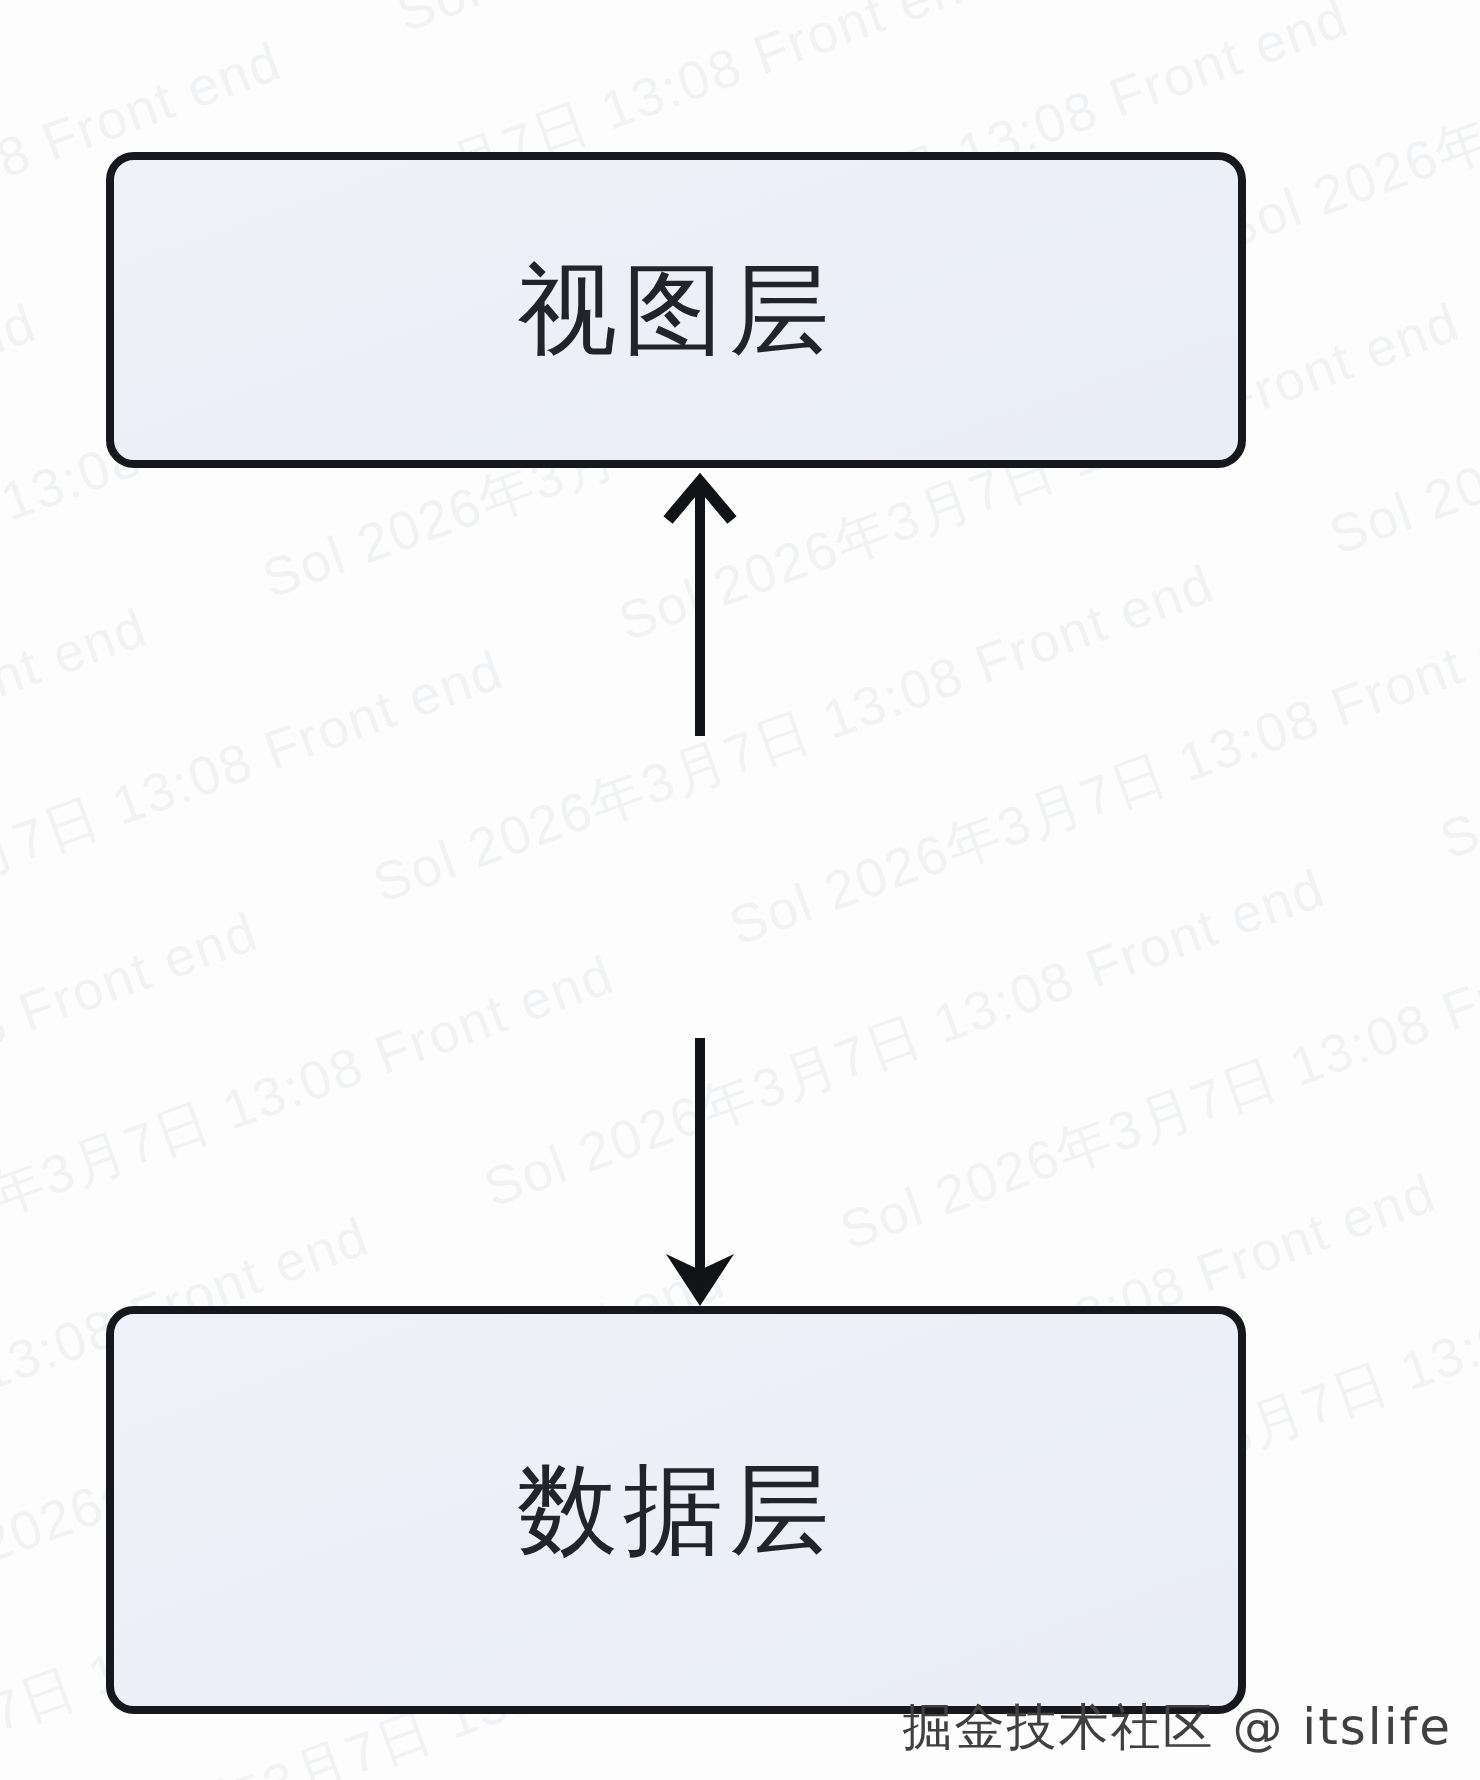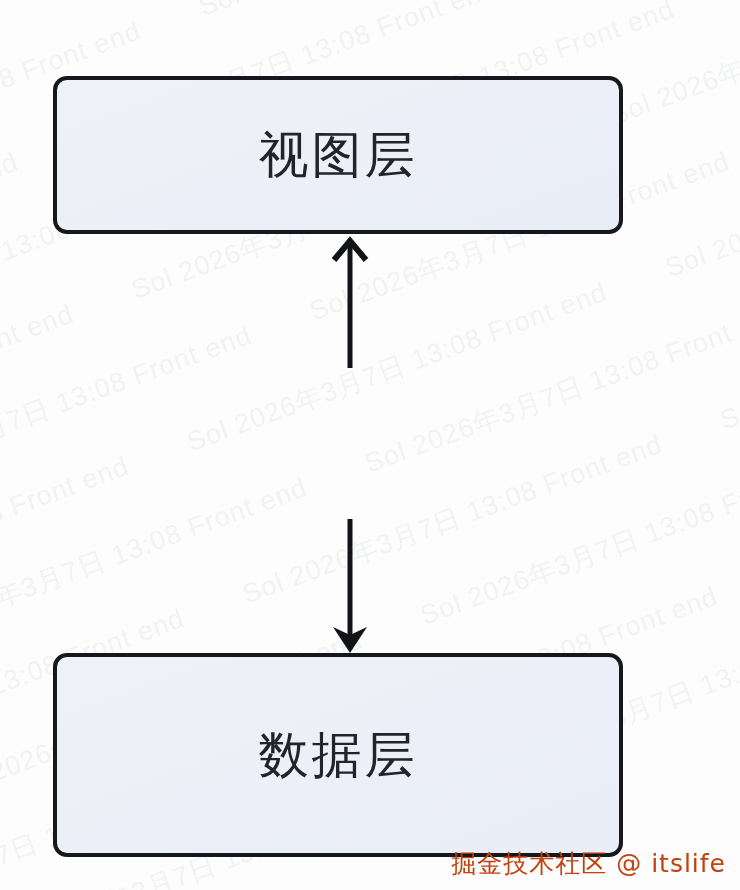--- a/index.html
+++ b/index.html
@@ -83,21 +83,21 @@
   .arrow-up   { top: 234px; height: 134px; }
   .arrow-down { top: 519px; height: 135px; }
 
   
   .credit {
     position: absolute;
     right: 14px;
     bottom: 14px;
     font-size: 25px;
     line-height: 1;
-    color: #c2410c;
+    color: #404040;
     letter-spacing: 1px;
     font-family: "DejaVu Sans", "Liberation Sans", sans-serif;
     z-index: 20;
     user-select: none;
     white-space: nowrap;
   }
 </style>
 </head>
 <body>
 

